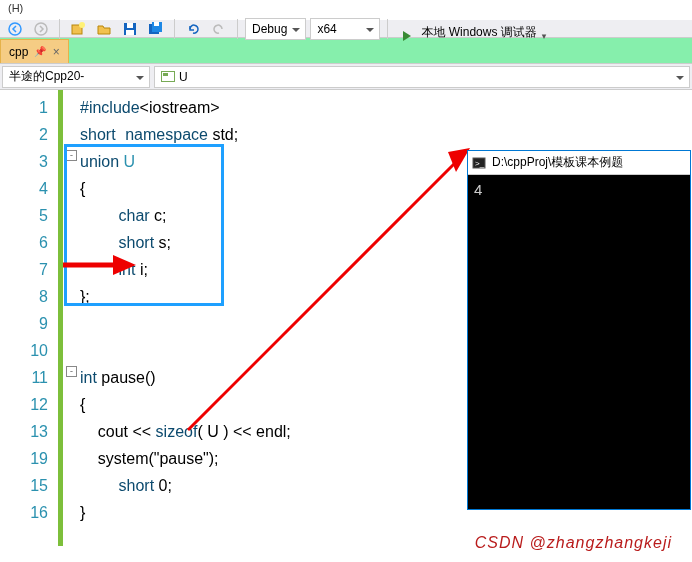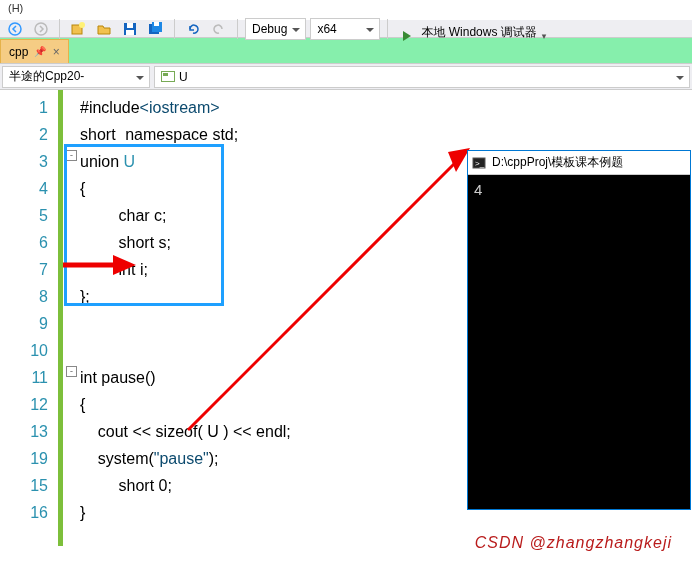--- a/index.html
+++ b/index.html
@@ -26,22 +26,22 @@
 .navsel::after { content:""; position:absolute; right:5px; top:9px; border:4px solid transparent; border-top-color:#555; }
 .navicon { width:14px; height:11px; border:1px solid #7a5; margin-right:4px; position:relative; }
 .navicon::before { content:""; position:absolute; left:1px; top:1px; width:5px; height:3px; background:#7a5; }
 
 
 .editor { display:flex; height:calc(100% - 106px); }
 .gutter { width:58px; text-align:right; padding:4px 10px 0 0; color:#2b91af; font:16px Consolas,monospace; line-height:27px; }
 .codewrap { flex:1; position:relative; }
 .greenbar { position:absolute; left:0; top:0; width:5px; height:100%; background:#7dbf3b; }
 pre.code { padding:4px 0 0 22px; font:16px Consolas,monospace; line-height:27px; white-space:pre; color:#000; }
-.kw { color:#000000; }
-.str { color:#0c4a6e; }
+.kw { color:#0c4a6e; }
+.str { color:#000000; }
 .typ { color:#2b91af; }
 .fold { position:absolute; left:8px; width:11px; height:11px; border:1px solid #888; background:#fff; font:9px/9px monospace; text-align:center; color:#666; }
 .annot-box { position:absolute; border:3px solid #1ea0ff; pointer-events:none; }
 .arrow-red { position:absolute; pointer-events:none; }
 
 
 .console { position:absolute; border:1px solid #0078d4; background:#000; }
 .console .titlebar { background:#fff; height:24px; display:flex; align-items:center; padding:0 4px; font-size:12px; gap:6px; border-bottom:1px solid #ccc; }
 .console .body { color:#ccc; font:15px/22px "NSimSun",SimSun,monospace; padding:4px 6px; }
 .wmk { position:absolute; right:20px; bottom:10px; color:#b91c1c; font-size:16px; letter-spacing:1px; font-style:italic; }

